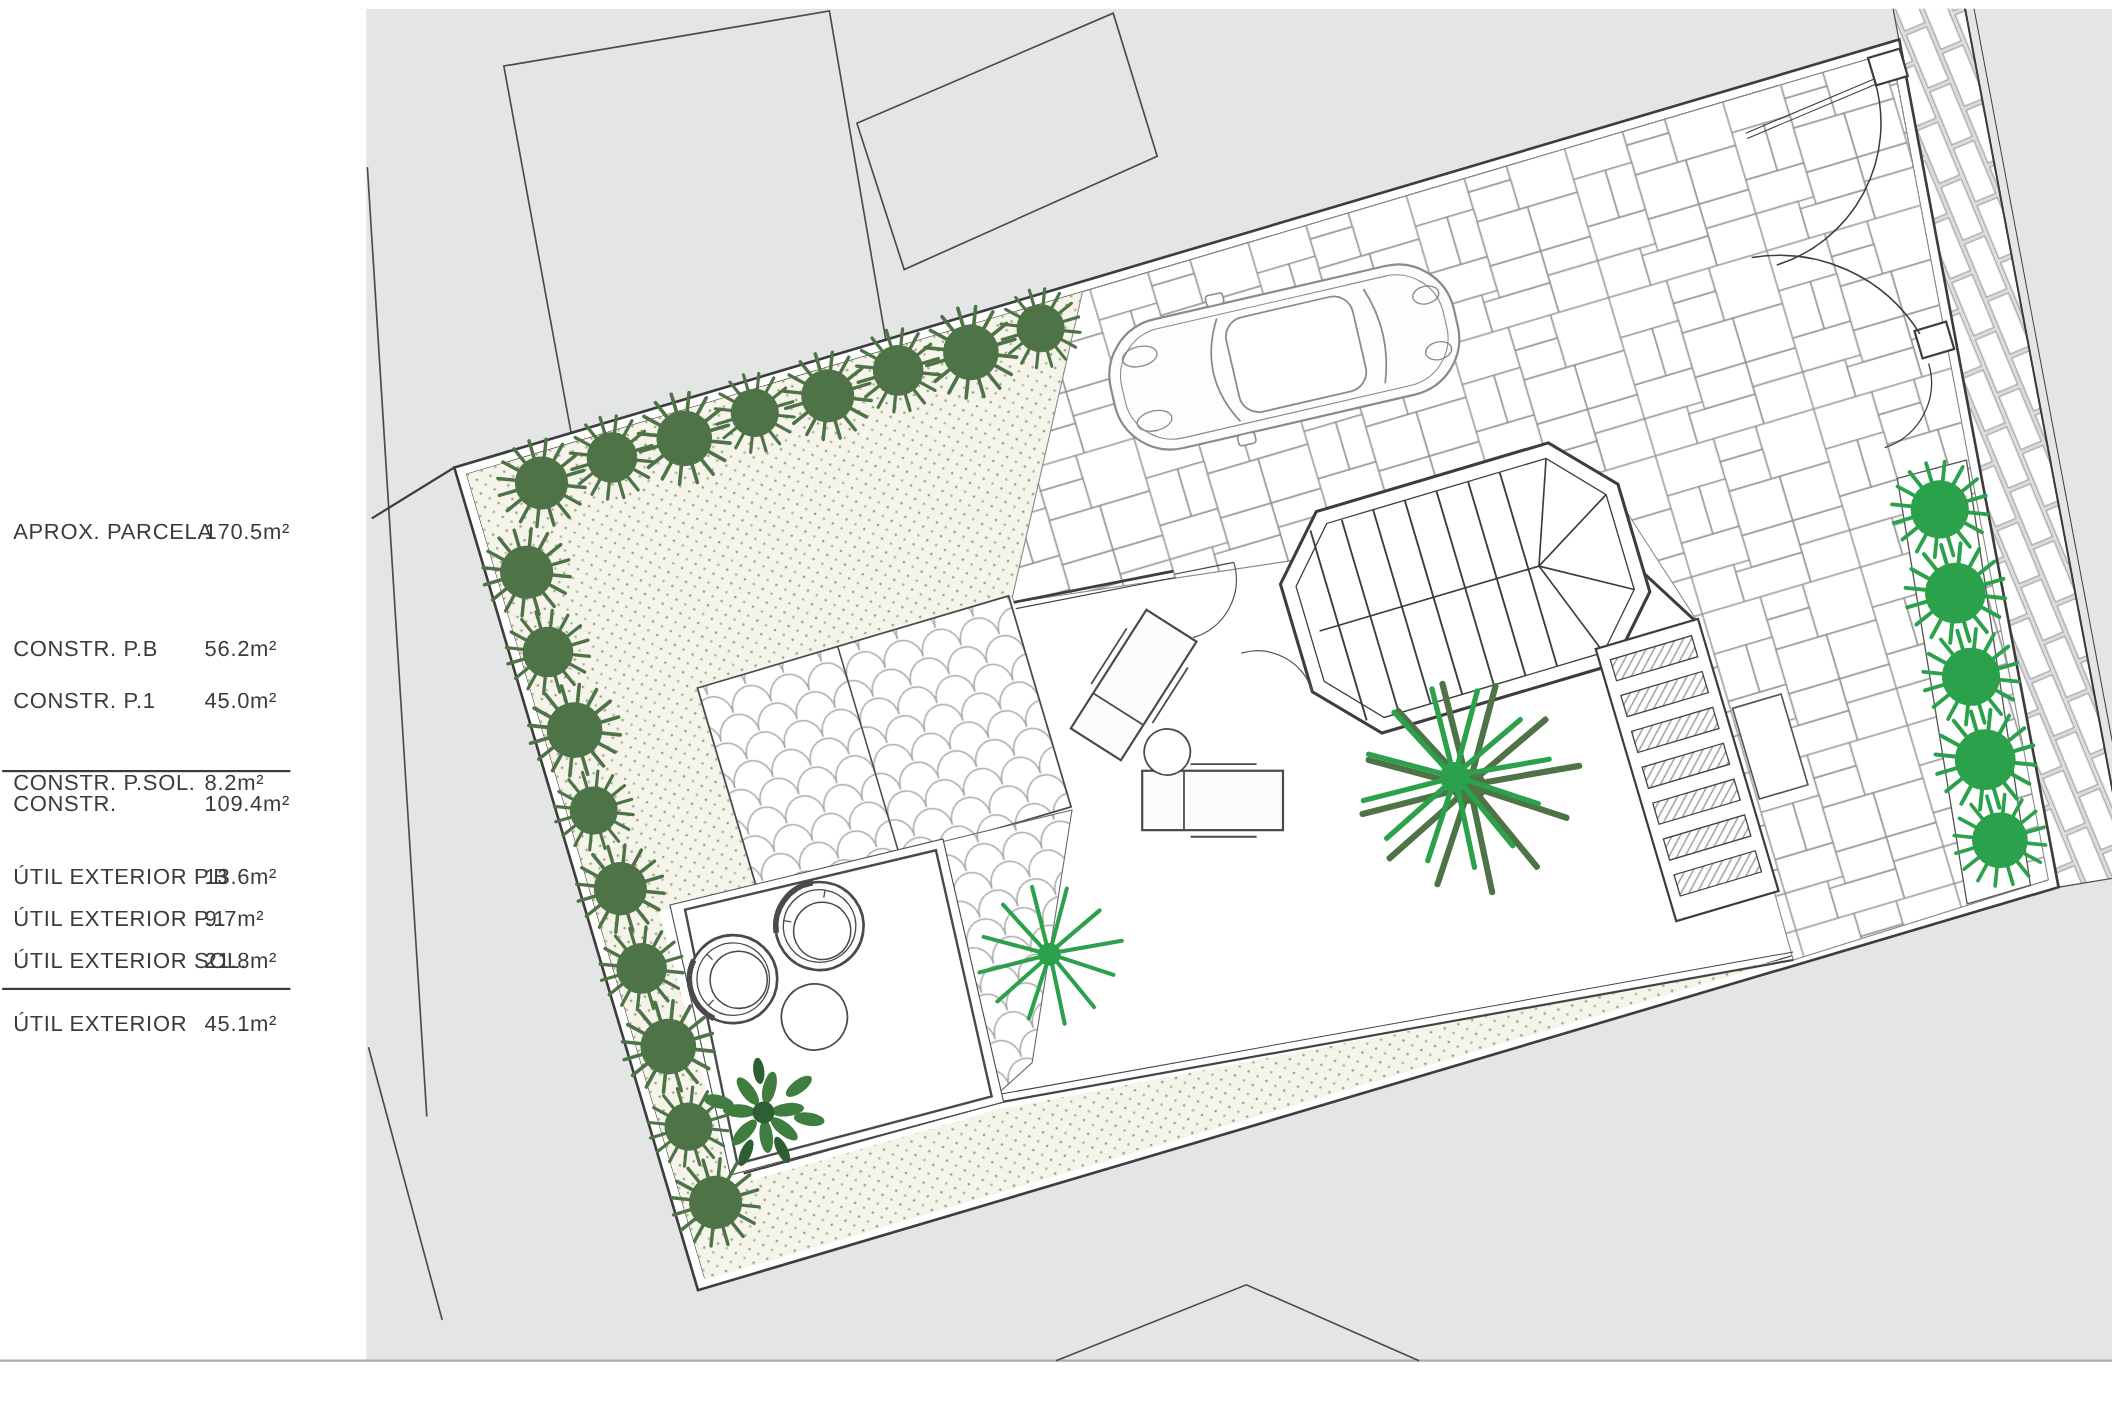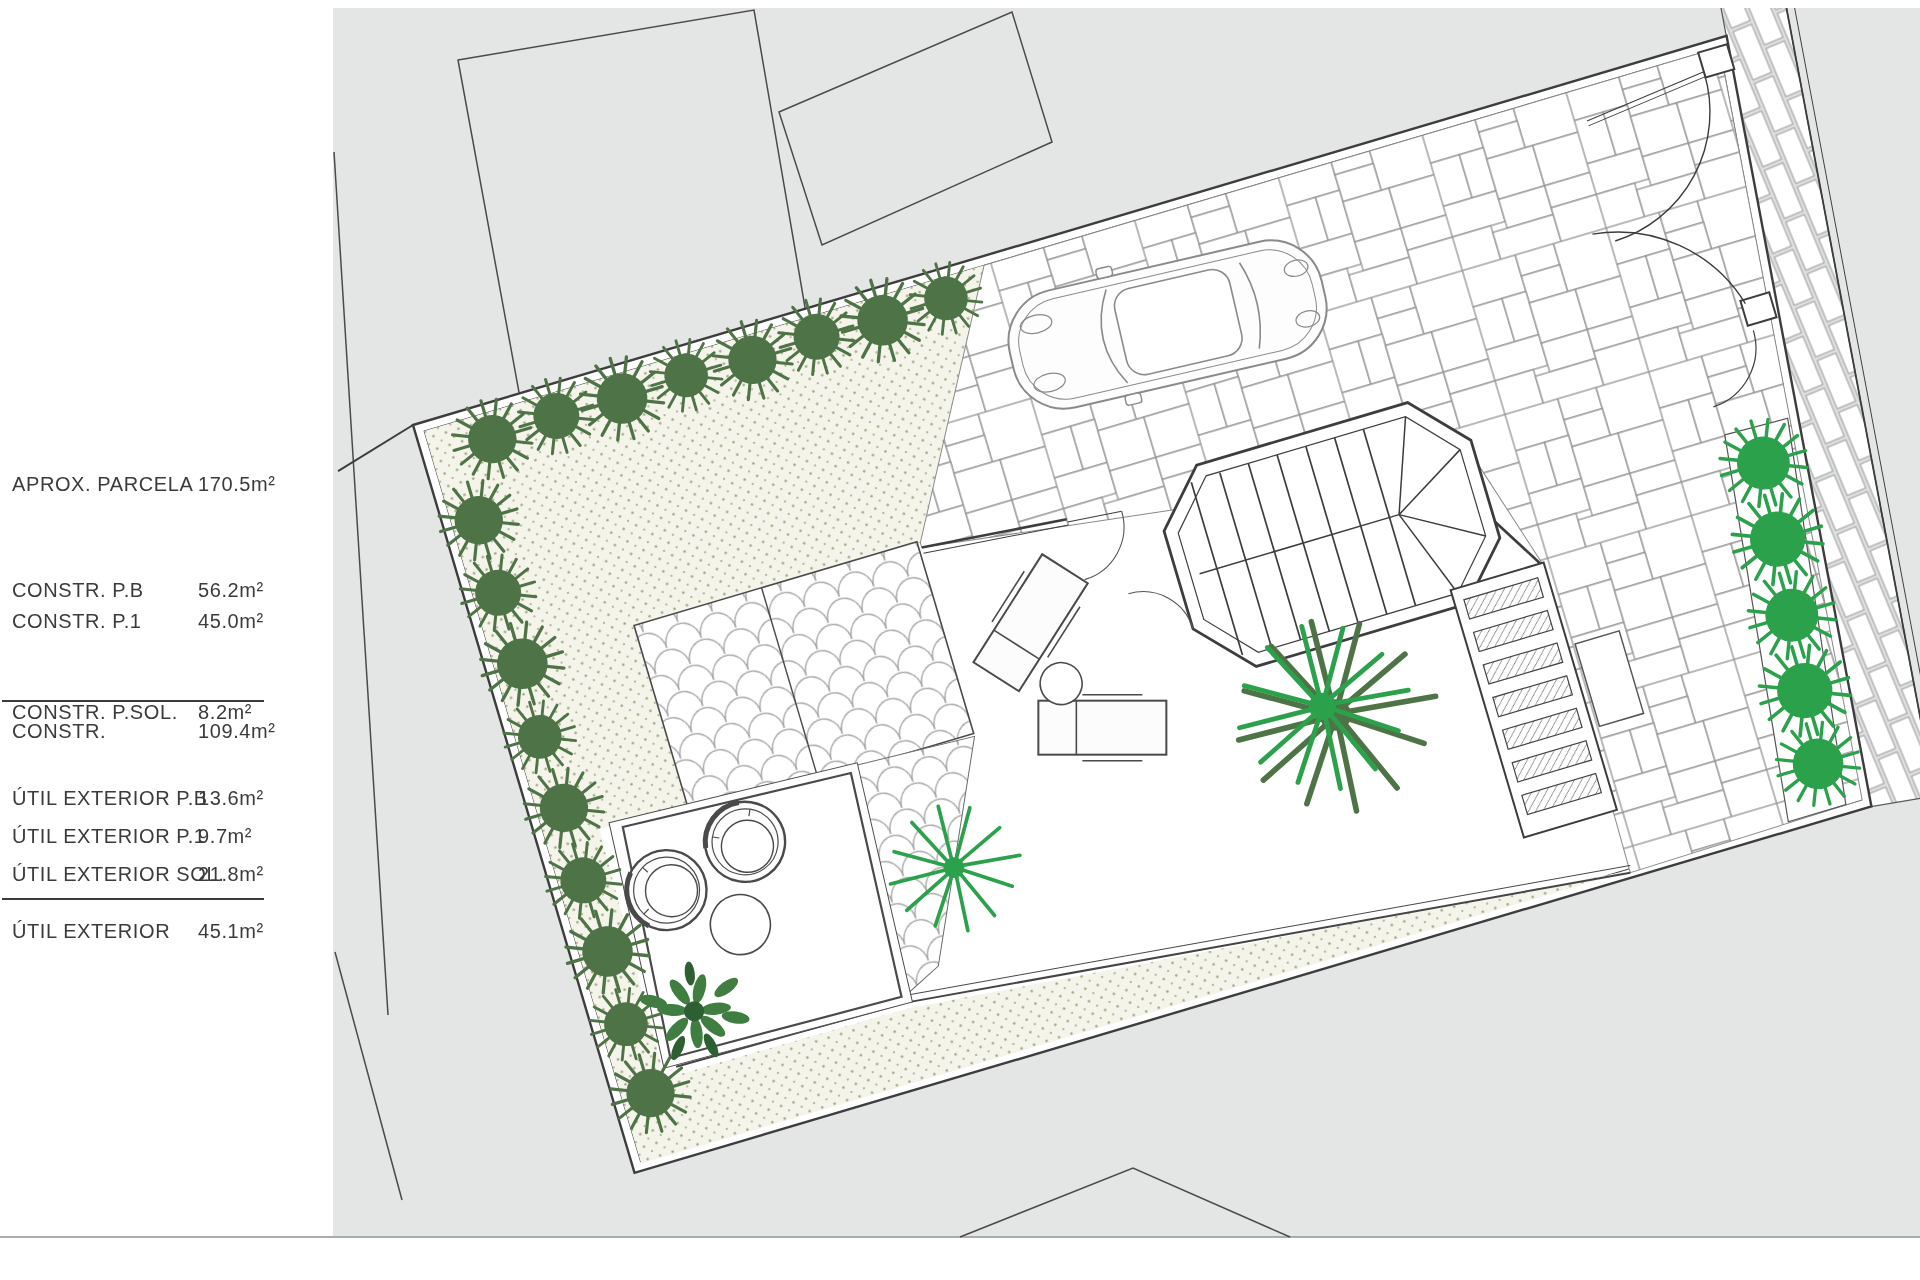--- a/index.html
+++ b/index.html
@@ -2,21 +2,21 @@
 <html><head>
 <meta charset="utf-8">
 <style>
   html,body{margin:0;padding:0;background:#fff;}
   #stage{position:relative;width:1920px;height:1280px;overflow:hidden;background:#fff;
          font-family:"Liberation Sans", sans-serif;}
   #plan-svg{position:absolute;left:0;top:0;}
   .area-panel{position:absolute;left:12px;top:0;width:310px;color:#3b3b3b;}
   .area-row{position:absolute;left:0;display:flex;font-size:20px;letter-spacing:.6px;white-space:nowrap;}
   .area-row .lbl{width:174px;}
-  .area-row .val{margin-left:12px;}
+  .area-row .val{margin-left:0px;}
   .sum-line{position:absolute;left:-10px;width:262px;height:0;border-top:2px solid #3b3b3b;}
 </style>
 </head>
 <body>
 
 <div id="stage">
 
   <svg id="plan-svg" width="1920" height="1280" viewBox="0 0 1920 1280">
     <defs>
       <clipPath id="canvasClip">
@@ -316,21 +316,21 @@
 
   <div class="area-panel">
     <div class="area-row" style="top:473px">
       <span class="lbl">APROX.  PARCELA</span>
       <span class="val">170.5m²</span>
     </div>
     <div class="area-row" style="top:579px">
       <span class="lbl">CONSTR.  P.B</span>
       <span class="val">56.2m²</span>
     </div>
-    <div class="area-row" style="top:610px">
+    <div class="area-row" style="top:627px">
       <span class="lbl">CONSTR.  P.1</span>
       <span class="val">45.0m²</span>
     </div>
     <div class="area-row" style="top:701px">
       <span class="lbl">CONSTR.  P.SOL.</span>
       <span class="val">8.2m²</span>
     </div>
     <div class="sum-line" style="top:700px"></div>
     <div class="area-row" style="top:720px">
       <span class="lbl">CONSTR.</span>

